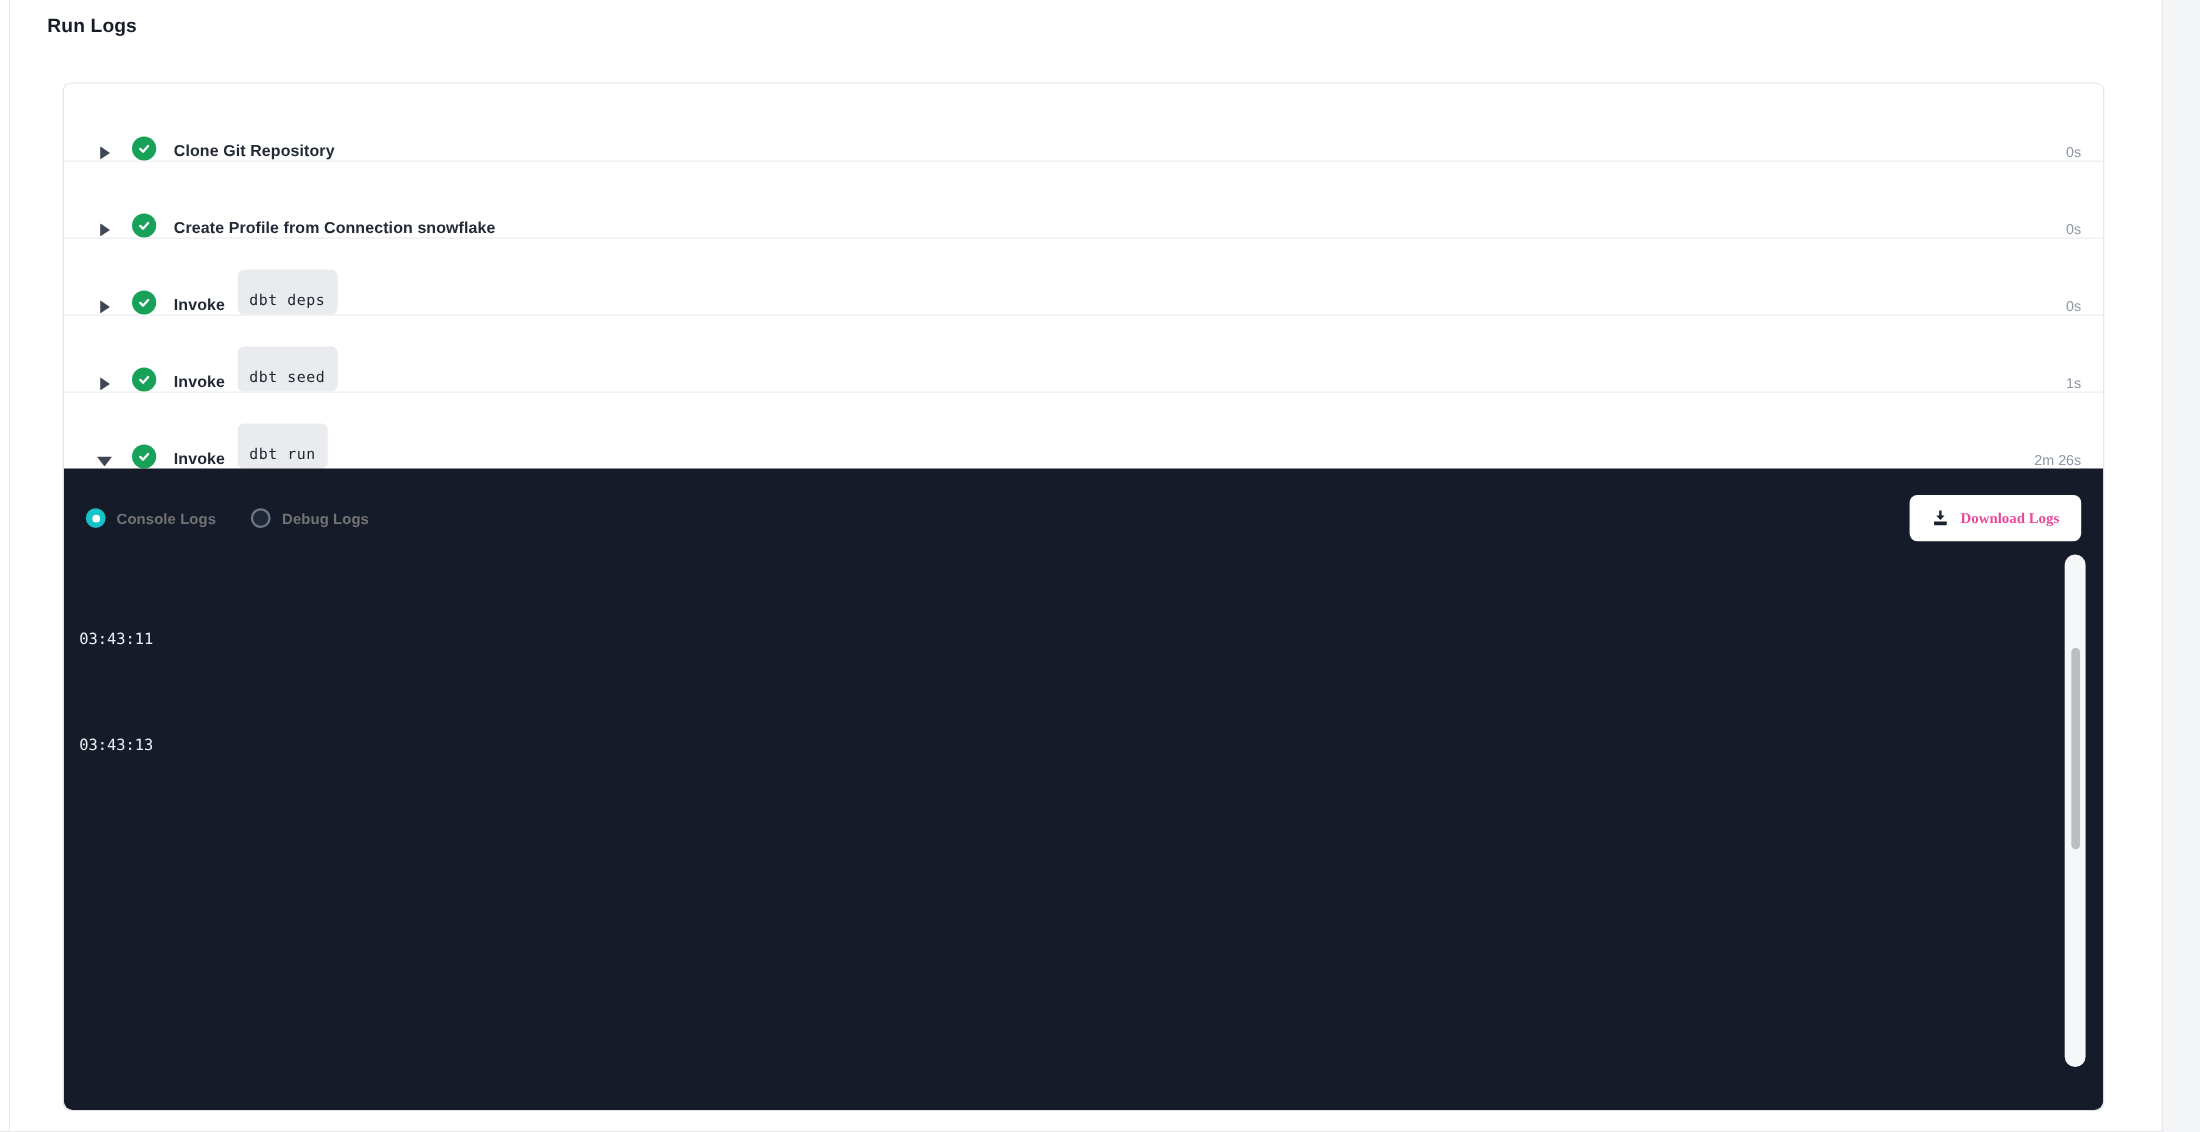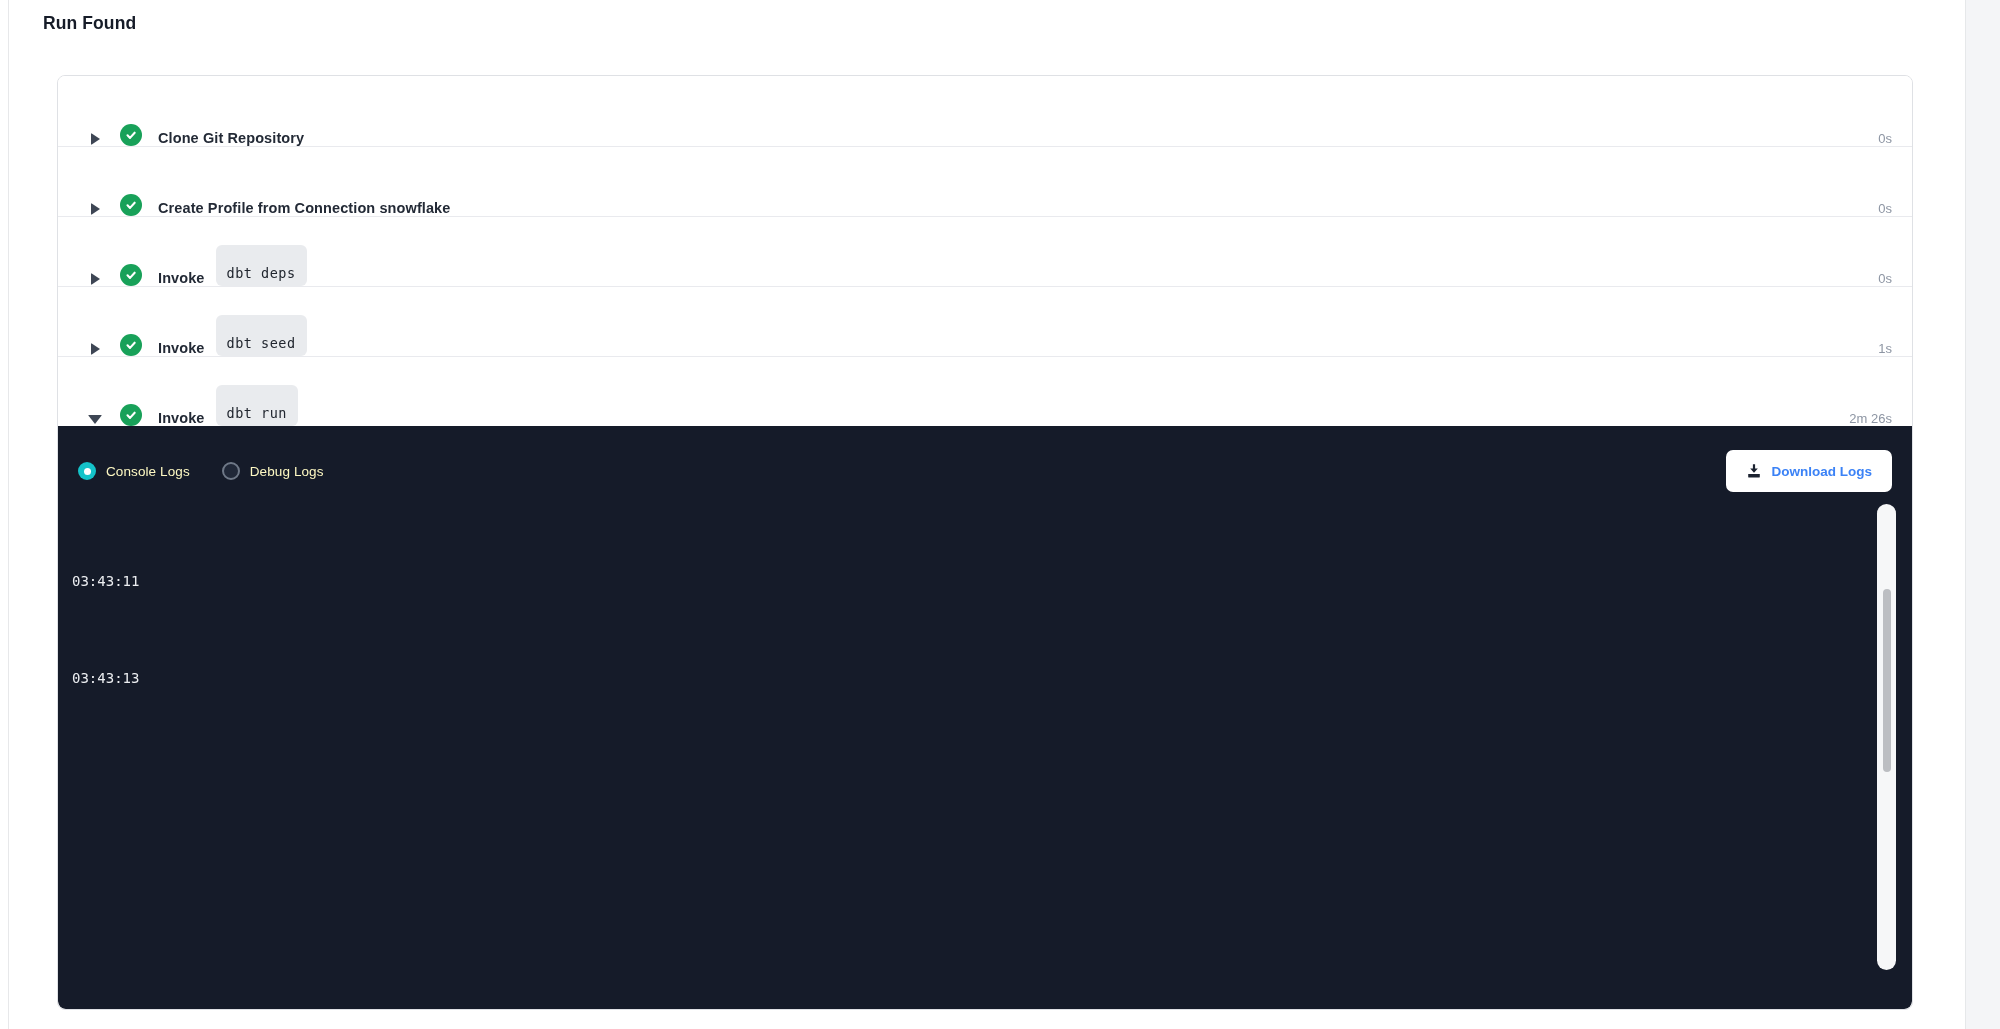--- a/index.html
+++ b/index.html
@@ -66,25 +66,25 @@
   .radio-opt{display:flex;align-items:center;margin-right:32px;cursor:pointer;}
   .radio{
     width:18px;height:18px;border-radius:50%;flex:0 0 auto;
     border:2px solid #6e7887;background:#202838;position:relative;margin-right:10px;
   }
   .radio.selected{border:none;background:var(--accent_teal);}
   .radio.selected::after{
     content:"";position:absolute;left:50%;top:50%;width:7px;height:7px;margin:-3.5px 0 0 -3.5px;
     border-radius:50%;background:#fff;
   }
-  .radio-label{color:#fef9c3;font-size:13.5px;font-weight:400;letter-spacing:.1px;}
+  .radio-label{color:#737373;font-size:13.5px;font-weight:700;letter-spacing:.1px;}
   .download-btn{
     margin-left:auto;height:42px;background:#fff;border:none;border-radius:7px;
     display:flex;align-items:center;padding:0 20px;cursor:pointer;
-    font-family:Liberation Sans, sans-serif;font-size:13.5px;font-weight:700;color:#3b82f6;
+    font-family:Liberation Serif, serif;font-size:13.5px;font-weight:700;color:#ec4899;
   }
   .download-btn svg{margin-right:10px;display:block;}
   .log-viewport{
     position:absolute;left:14px;right:44px;top:76px;bottom:16px;overflow:hidden;
   }
   .log-body{
     margin-top:-8px;
     font-family:"DejaVu Sans Mono",monospace;font-size:14px;line-height:19.4px;
     color:var(--log_text);white-space:pre;
   }
@@ -99,21 +99,21 @@
     position:absolute;left:5.5px;top:85px;width:8px;height:183px;
     background:#bcbec2;border-radius:4px;cursor:pointer;
   }
 </style>
 </head>
 <body>
 
 <div class="left-divider"></div>
 <div class="right-strip"></div>
 
-<h1 class="page-title">Run Found</h1>
+<h1 class="page-title">Run Logs</h1>
 
 <div class="steps-card">
 
     <div class="step-row">
       <span class="chev-box">
         <span class="chev"></span>
       </span>
       <span class="check-circle">
         <svg width="14" height="14" viewBox="0 0 16 16">
           <path d="M4 8.4l2.9 2.9L12.2 5.4" stroke="#ffffff" stroke-width="2.4" fill="none" stroke-linecap="round" stroke-linejoin="round"></path>

